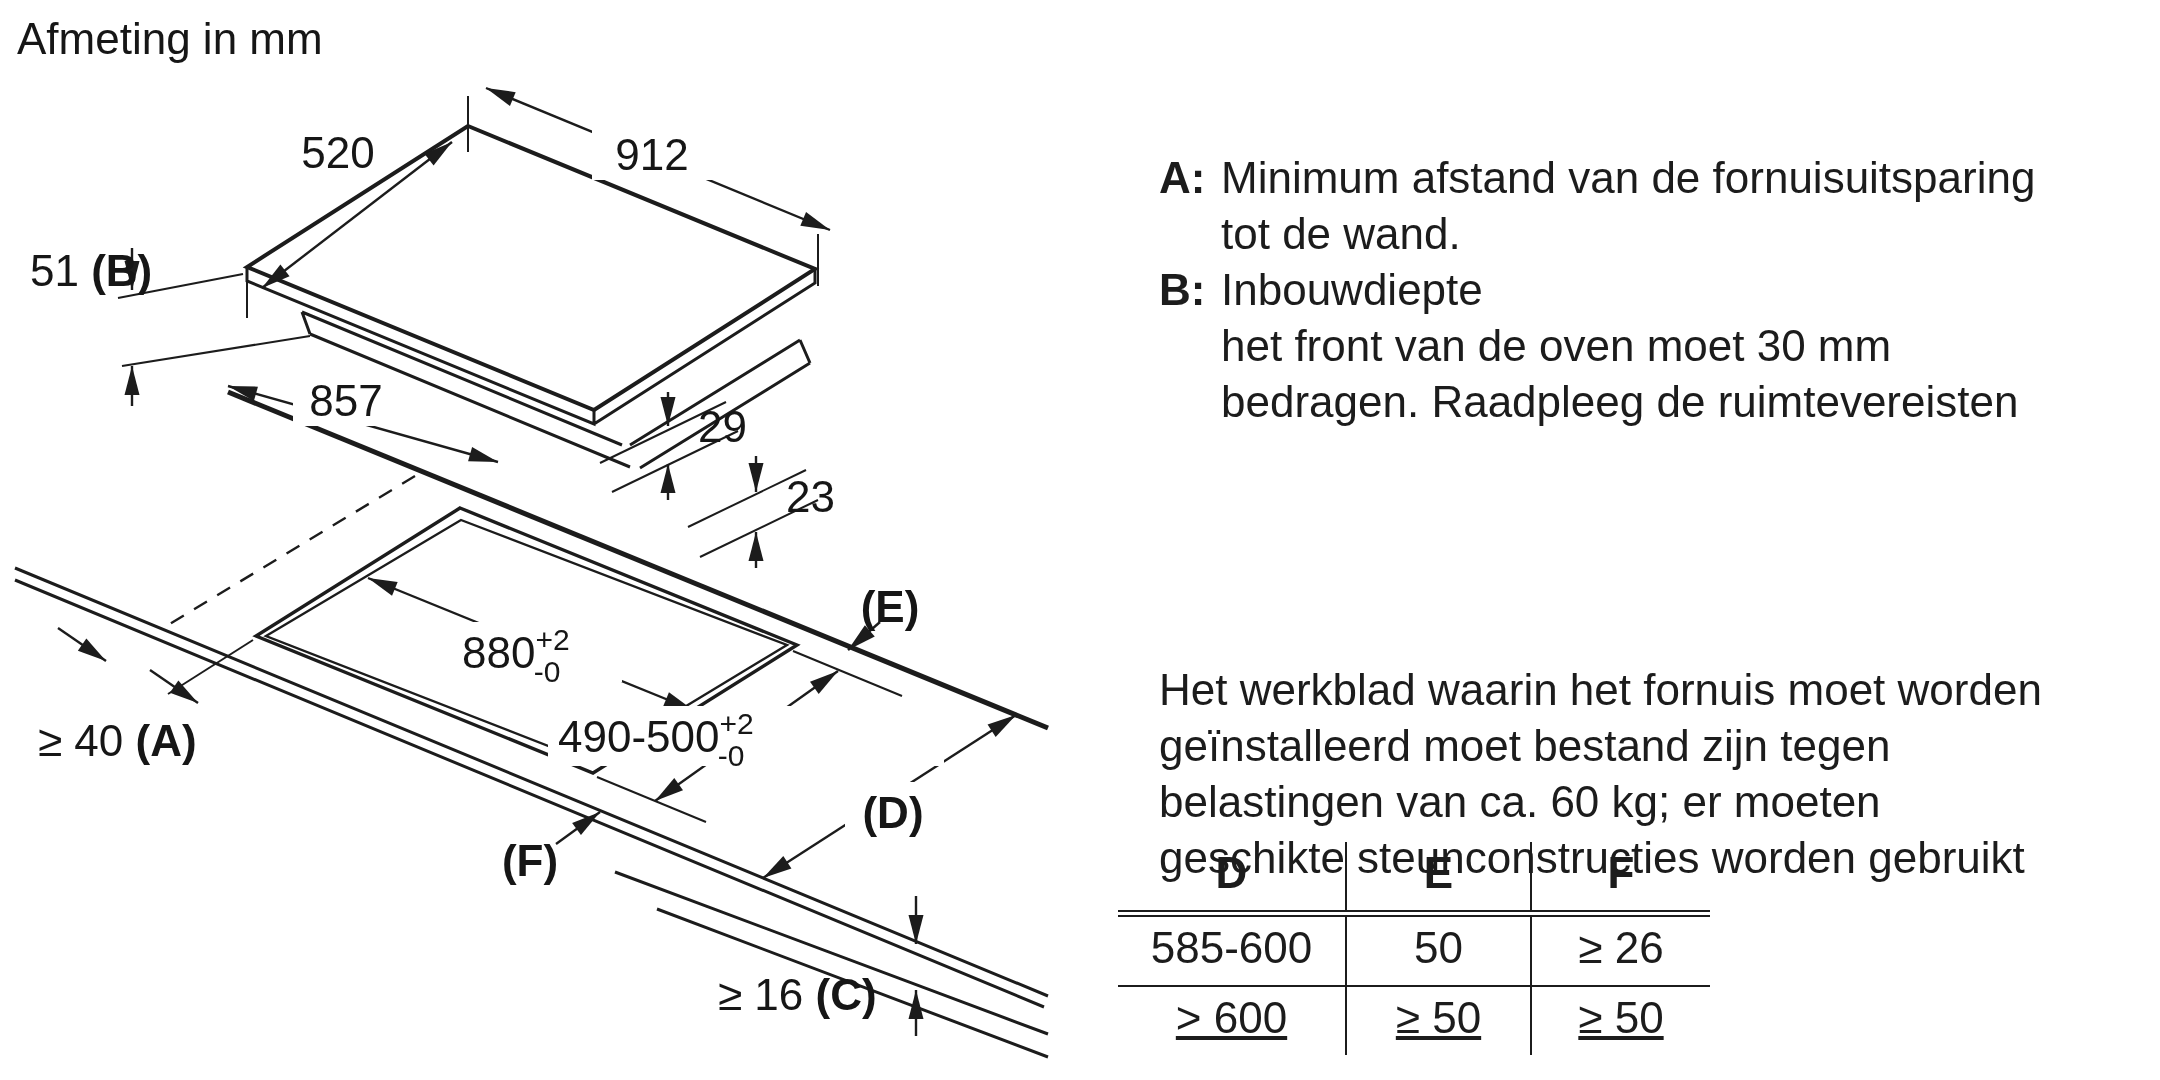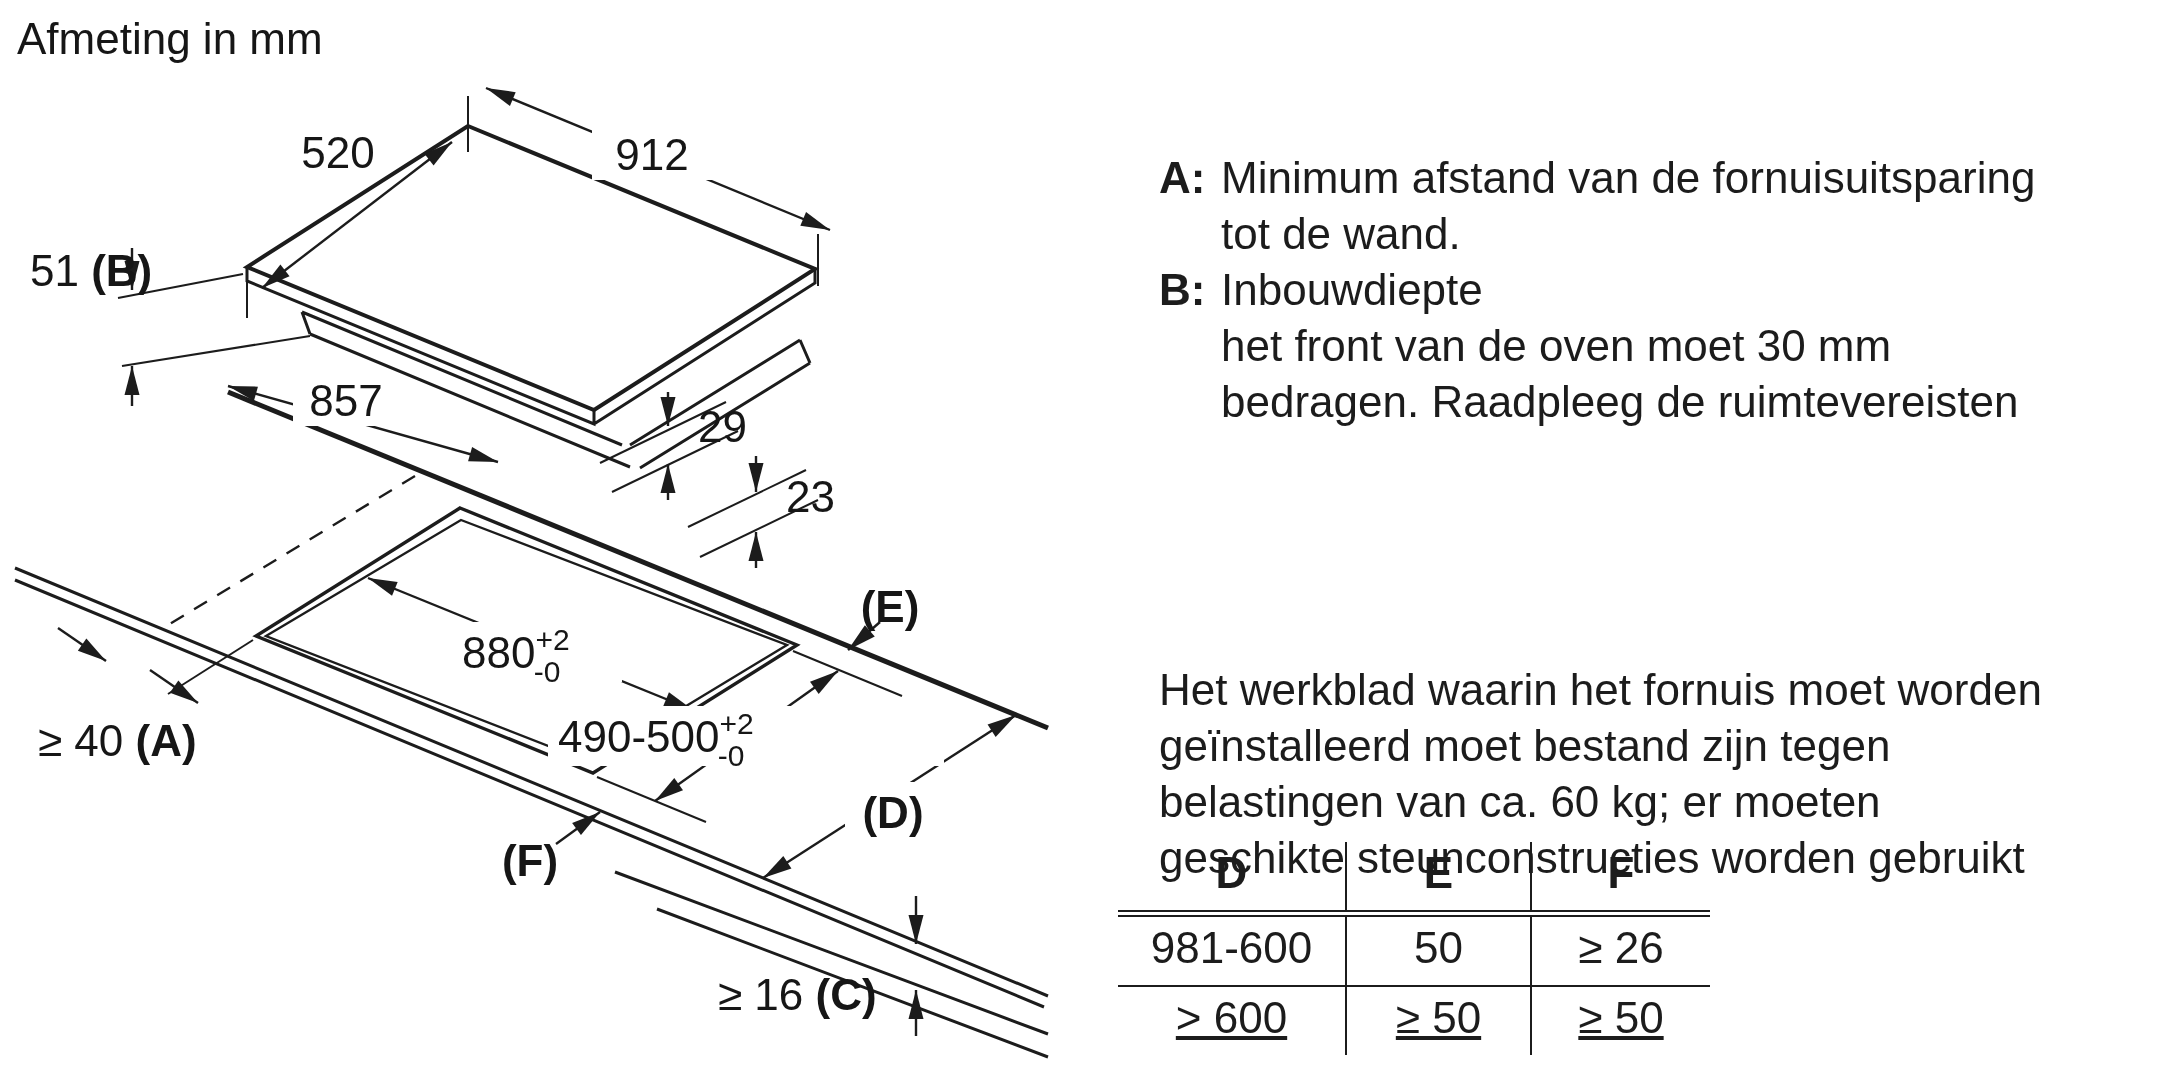--- a/index.html
+++ b/index.html
@@ -152,21 +152,21 @@
 </div>
 
 <table id="spec-table">
   <tbody>
       <tr>
     <th class="cD">D</th>
     <th class="cE">E</th>
     <th class="cF">F</th>
   </tr>
   <tr>
-    <td class="cD">981-600</td>
+    <td class="cD">585-600</td>
     <td class="cE">50</td>
     <td class="cF">≥ 26</td>
   </tr>
   <tr>
     <td class="cD">&gt; 600</td>
     <td class="cE">≥ 50</td>
     <td class="cF">≥ 50</td>
   </tr>
 </tbody>
   </table>

